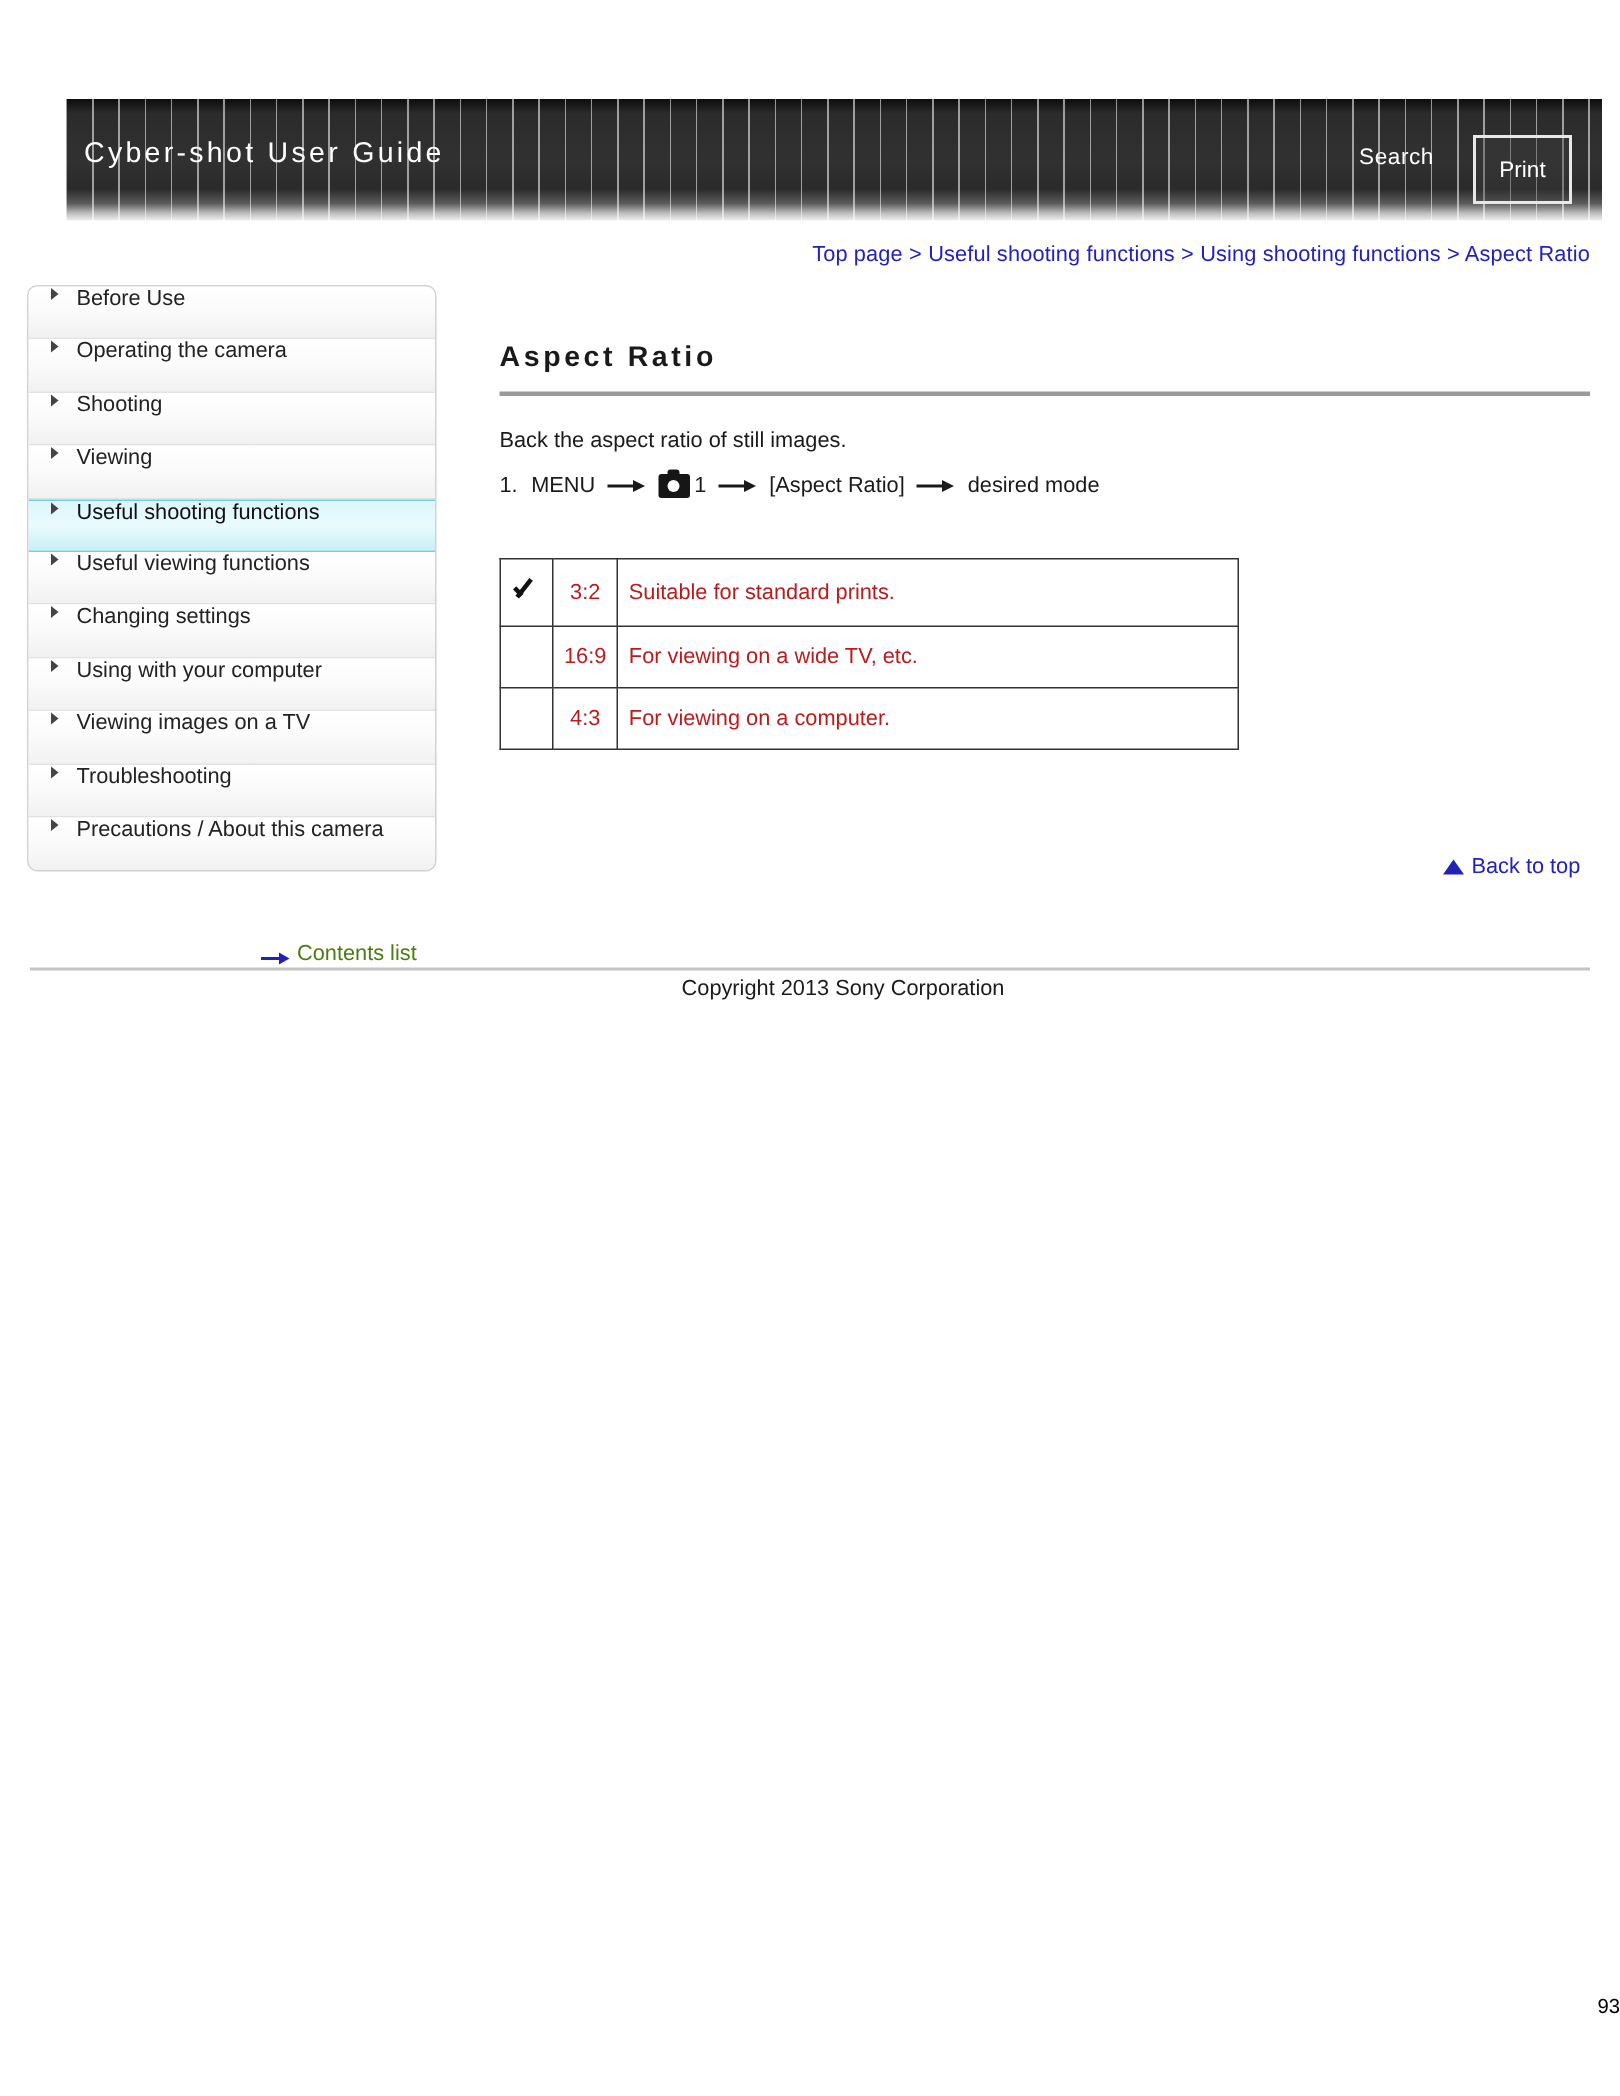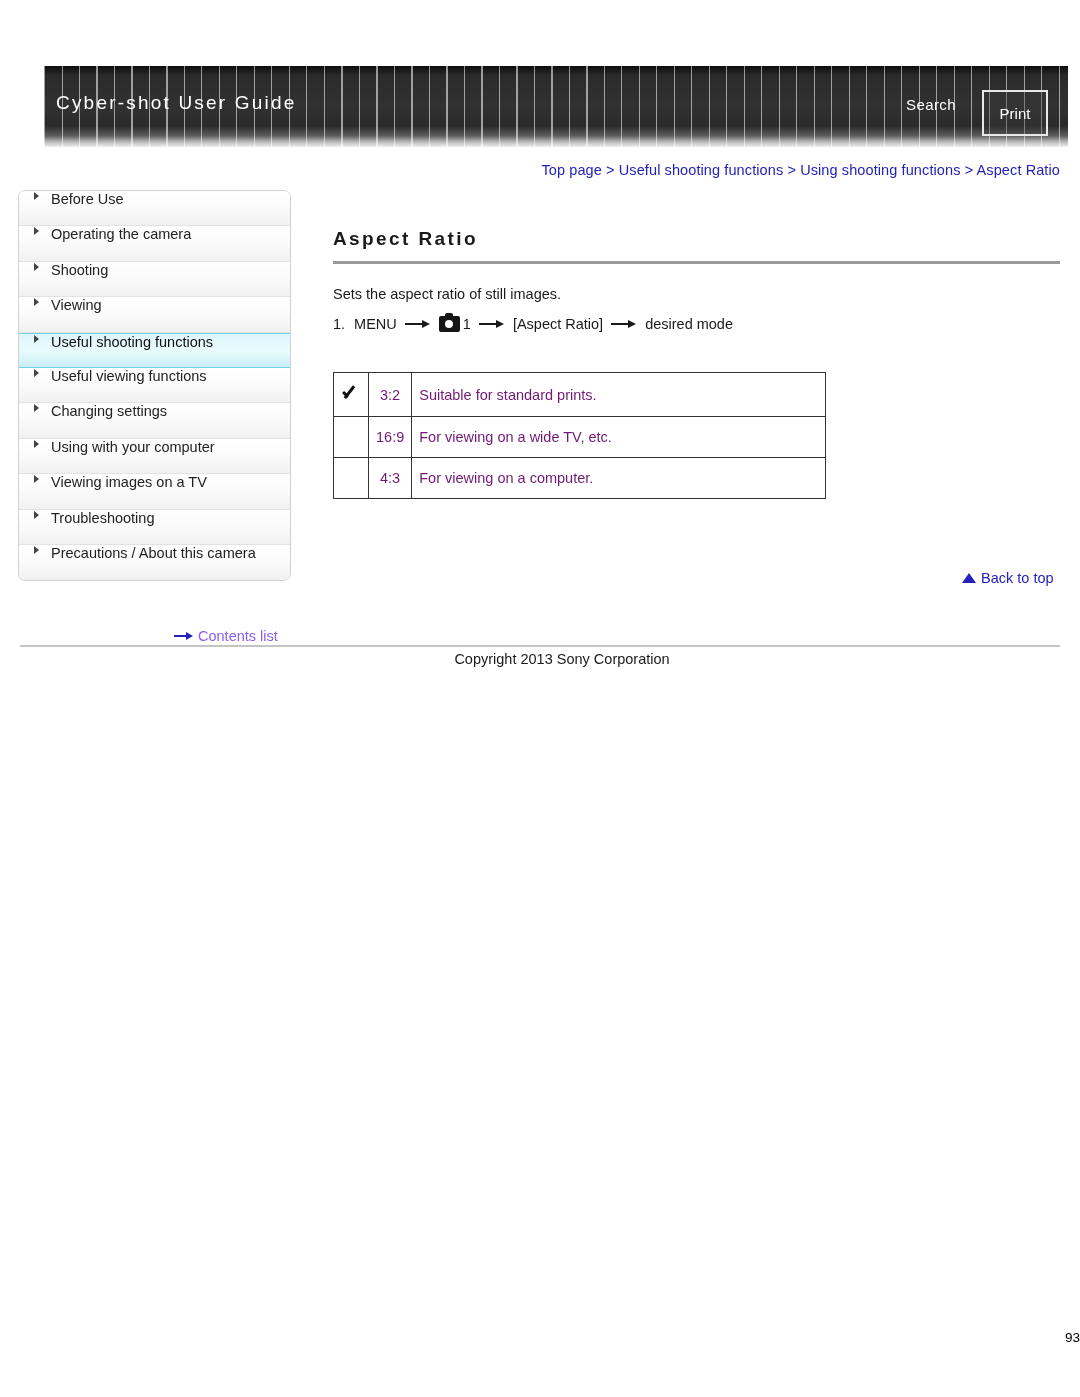--- a/index.html
+++ b/index.html
@@ -137,23 +137,23 @@
     border-left: none;
     border-right: none;
   }
   .side-item.active .label { color: #111; }
 
   .contents-link {
     position: absolute;
     left: 174px;
     top: 628px;
     font-size: 14.5px;
-    color: #8b5cf6;
+    color: #4d7c0f;
     display: flex;
-    align-items: center;
+    align-items: flex-end;
     cursor: pointer;
     white-space: nowrap;
   }
   .arrow-right {
     display: inline-block;
     width: 20px;
     height: 10px;
     position: relative;
     margin-right: 4px;
   }
@@ -262,21 +262,21 @@
     position: absolute;
     left: 333px;
     top: 372px;
     border-collapse: collapse;
     font-size: 14.5px;
   }
   .ratio-table td {
     border: 1px solid #333;
     height: 27px;
     padding: 12px 7px;
-    color: #701a75;
+    color: #b91c1c;
     box-sizing: border-box;
     vertical-align: middle;
   }
   .col-check { width: 34px; text-align: center; padding: 0; }
   .col-ratio { width: 40px; text-align: center; padding: 0 4px; }
   .col-desc  { width: 414px; padding-left: 8px; }
 
   .check-mark {
     display: inline-block;
     width: 20px;
@@ -419,21 +419,21 @@
 </div>
 
 <div class="contents-link">
   <span class="arrow-right"></span>
   <span>Contents list</span>
 </div>
 
 <div class="page-title">Aspect Ratio</div>
 <div class="title-rule"></div>
 
-<div class="intro">Sets the aspect ratio of still images.</div>
+<div class="intro">Back the aspect ratio of still images.</div>
 
 <div class="step">
   <span class="num">1.</span>
   <span>MENU</span>
   <span class="long-arrow"></span>
   <span class="cam-icon"></span>
   <span>1</span>
   <span class="long-arrow"></span>
   <span>[Aspect Ratio]</span>
   <span class="long-arrow"></span>

